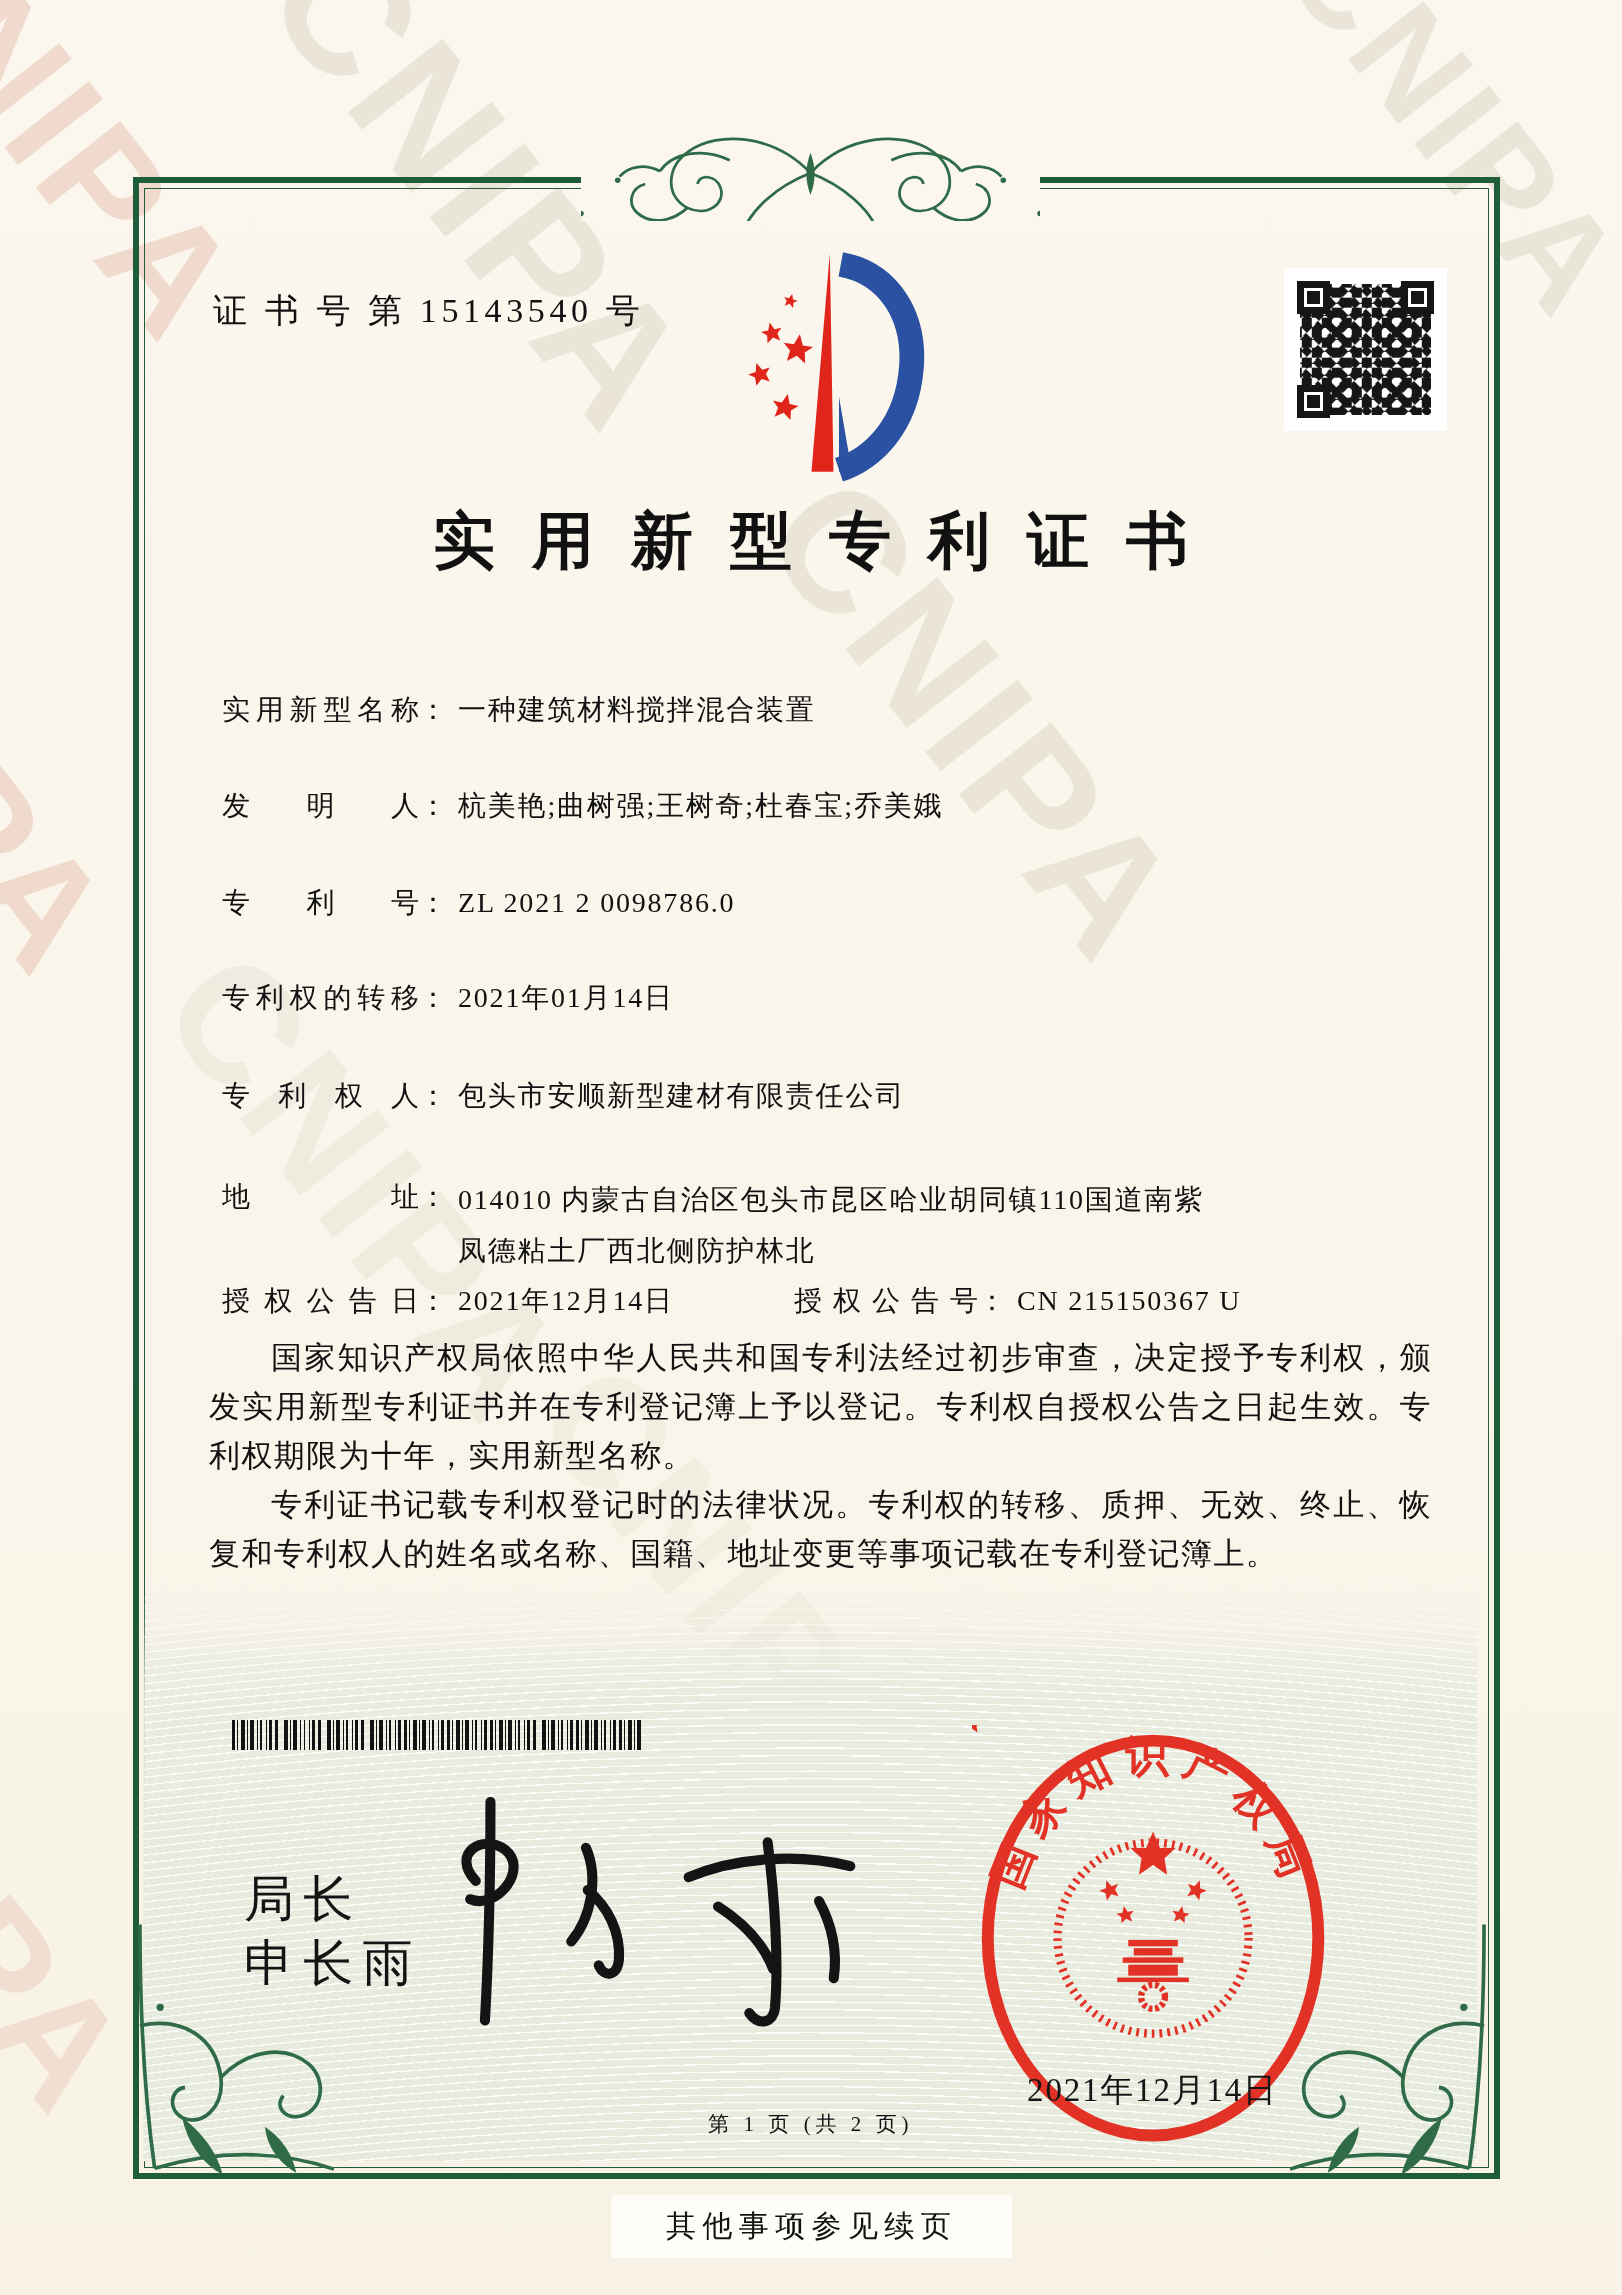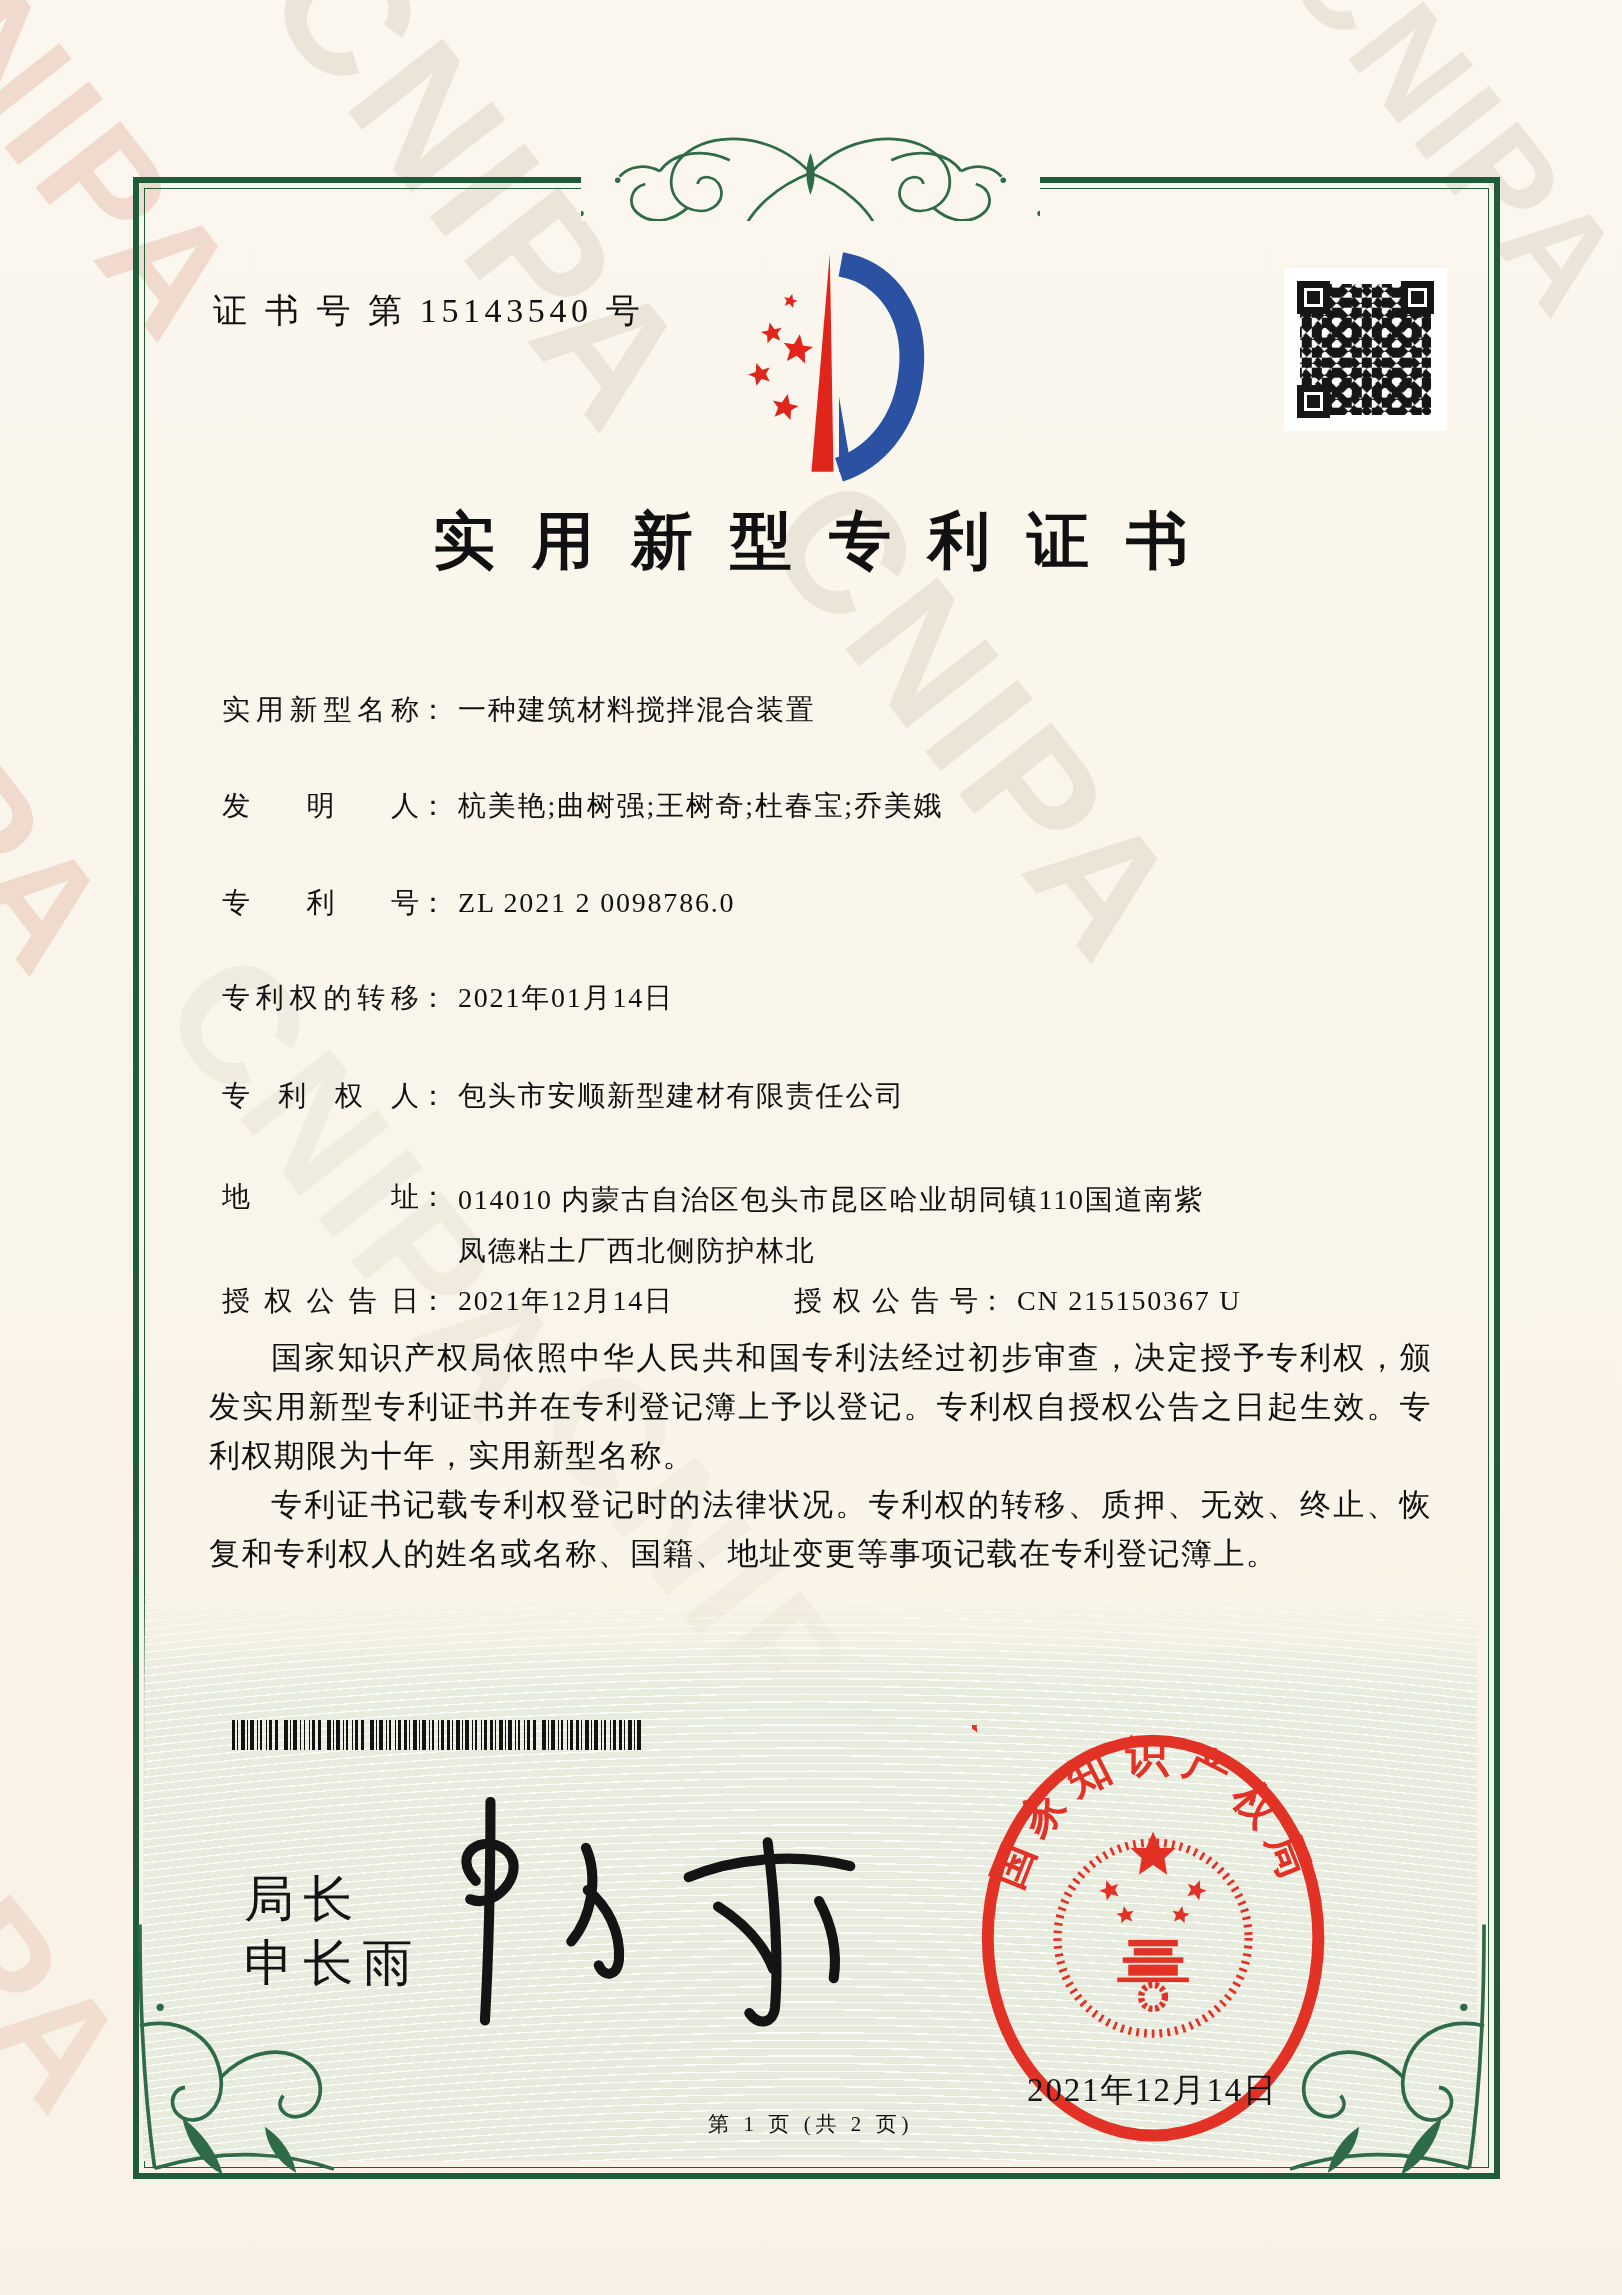--- a/index.html
+++ b/index.html
@@ -232,15 +232,16 @@
       <rect x="176" y="243" width="42" height="8"></rect>
       <rect x="164" y="253" width="66" height="6"></rect>
       <rect x="170" y="261" width="54" height="12"></rect>
       <rect x="158" y="275" width="78" height="5"></rect>
       <circle cx="197" cy="296" r="13" fill="none" stroke="#e2291d" stroke-width="7" stroke-dasharray="4 3"></circle>
     </g>
   </svg>
   <div class="seal-date">2021年12月14日</div>
 
   <div class="page-info">第 1 页 (共 2 页)</div>
+  <div class="cont-note">其他事项参见续页</div>
 
 </div>
 
 
 </body></html>

